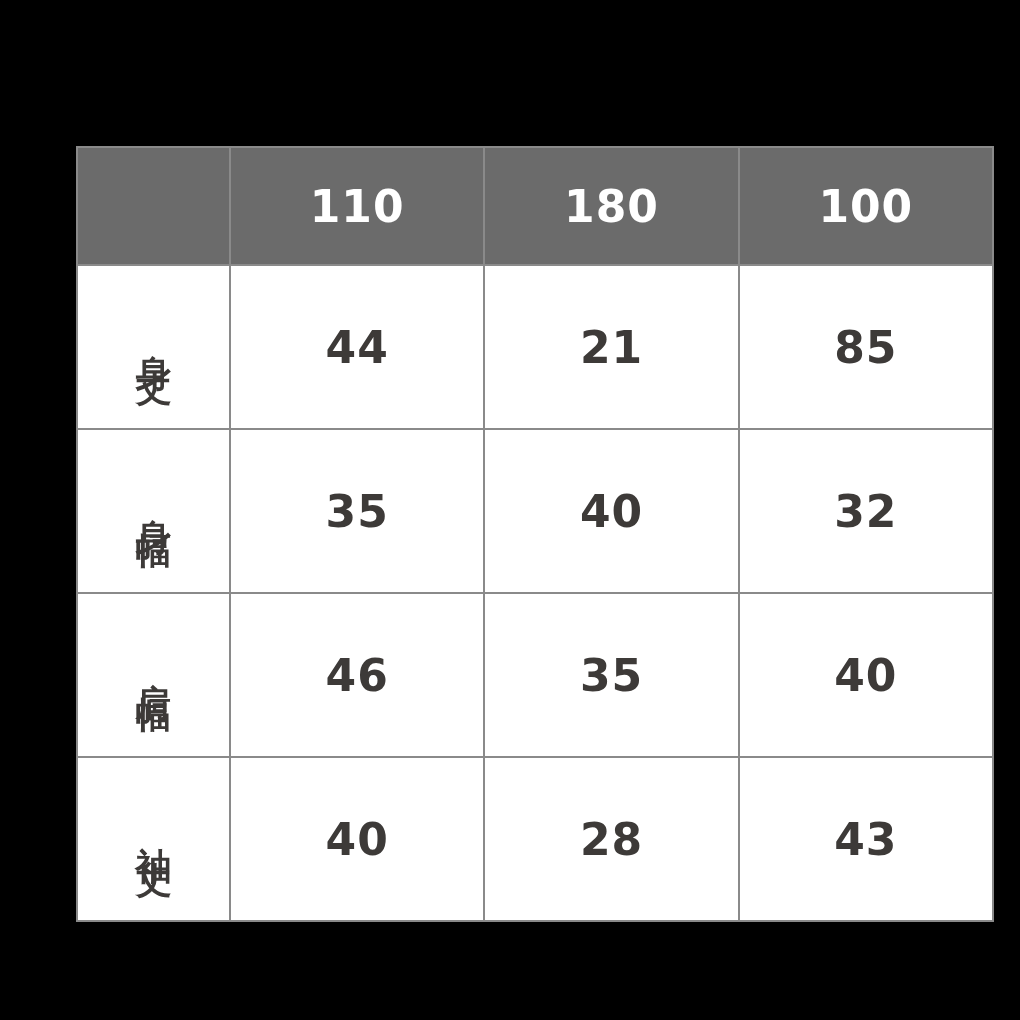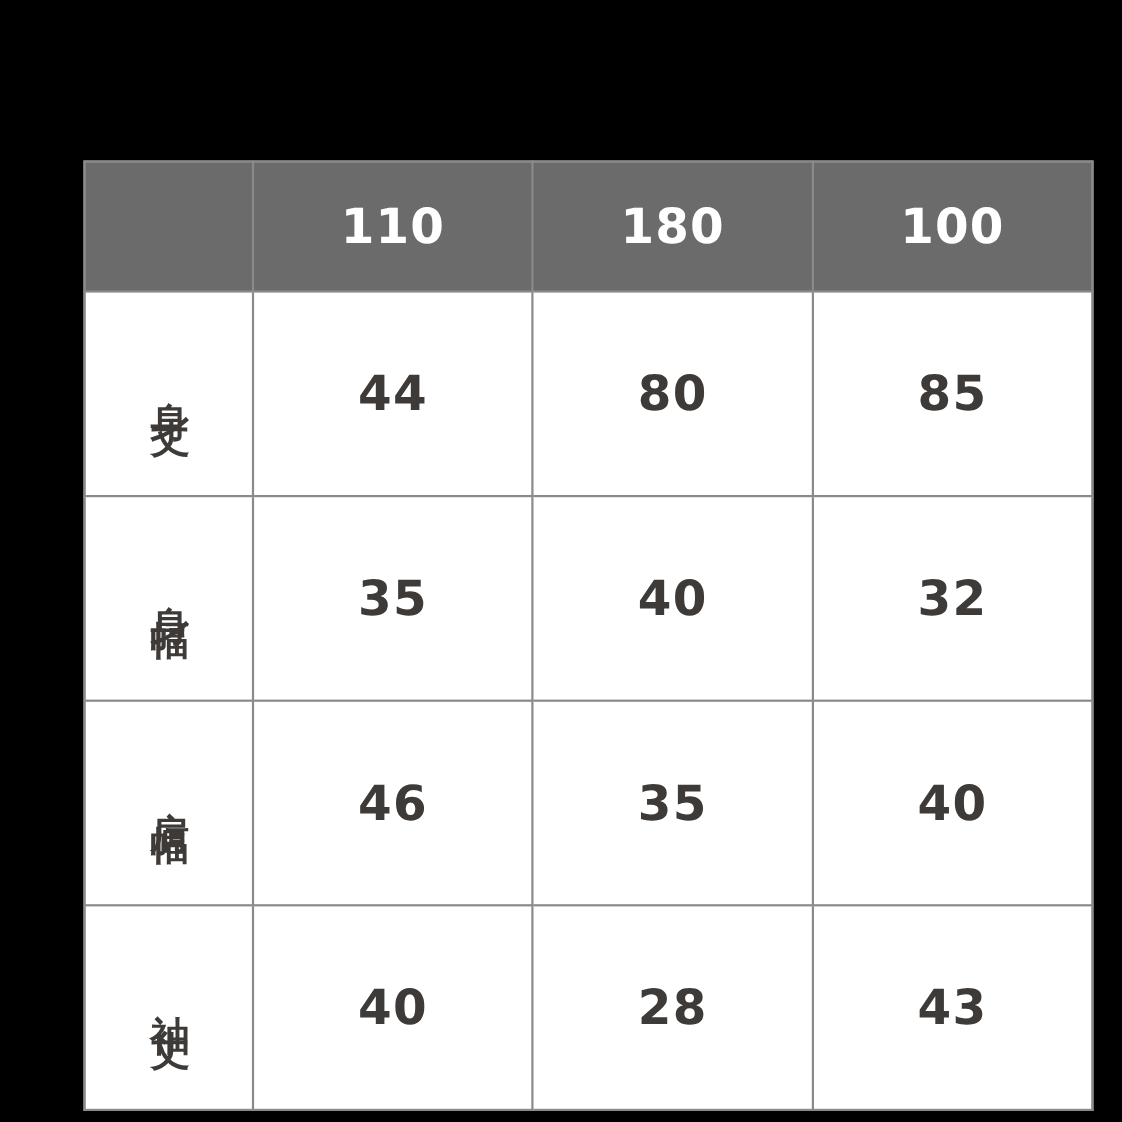--- a/index.html
+++ b/index.html
@@ -55,21 +55,21 @@
     font-size: 44px;
     font-weight: bold;
     letter-spacing: 1px;
     border-color: #7a7a7a;
   }
 
   thead th.corner-cell {
     background: #6b6b6b;
   }
 
-  tbody tr { height: 186px; }
+  tbody tr { height: 164px; }
 
   tbody td.row-label {
     background: #ffffff;
     color: #3d3a38;
     font-size: 36px;
     font-weight: bold;
     line-height: 1.45;
     padding: 4px 0;
   }
 
@@ -112,21 +112,21 @@
       </tr>
     </thead>
 
     <tbody>
 
       <tr>
         <td class="row-label">
           <span class="vert-text">身丈</span>
         </td>
         <td class="value-cell">44</td>
-        <td class="value-cell">80</td>
+        <td class="value-cell">21</td>
         <td class="value-cell">85</td>
       </tr>
 
       <tr>
         <td class="row-label">
           <span class="vert-text">身幅</span>
         </td>
         <td class="value-cell">35</td>
         <td class="value-cell">40</td>
         <td class="value-cell">32</td>

